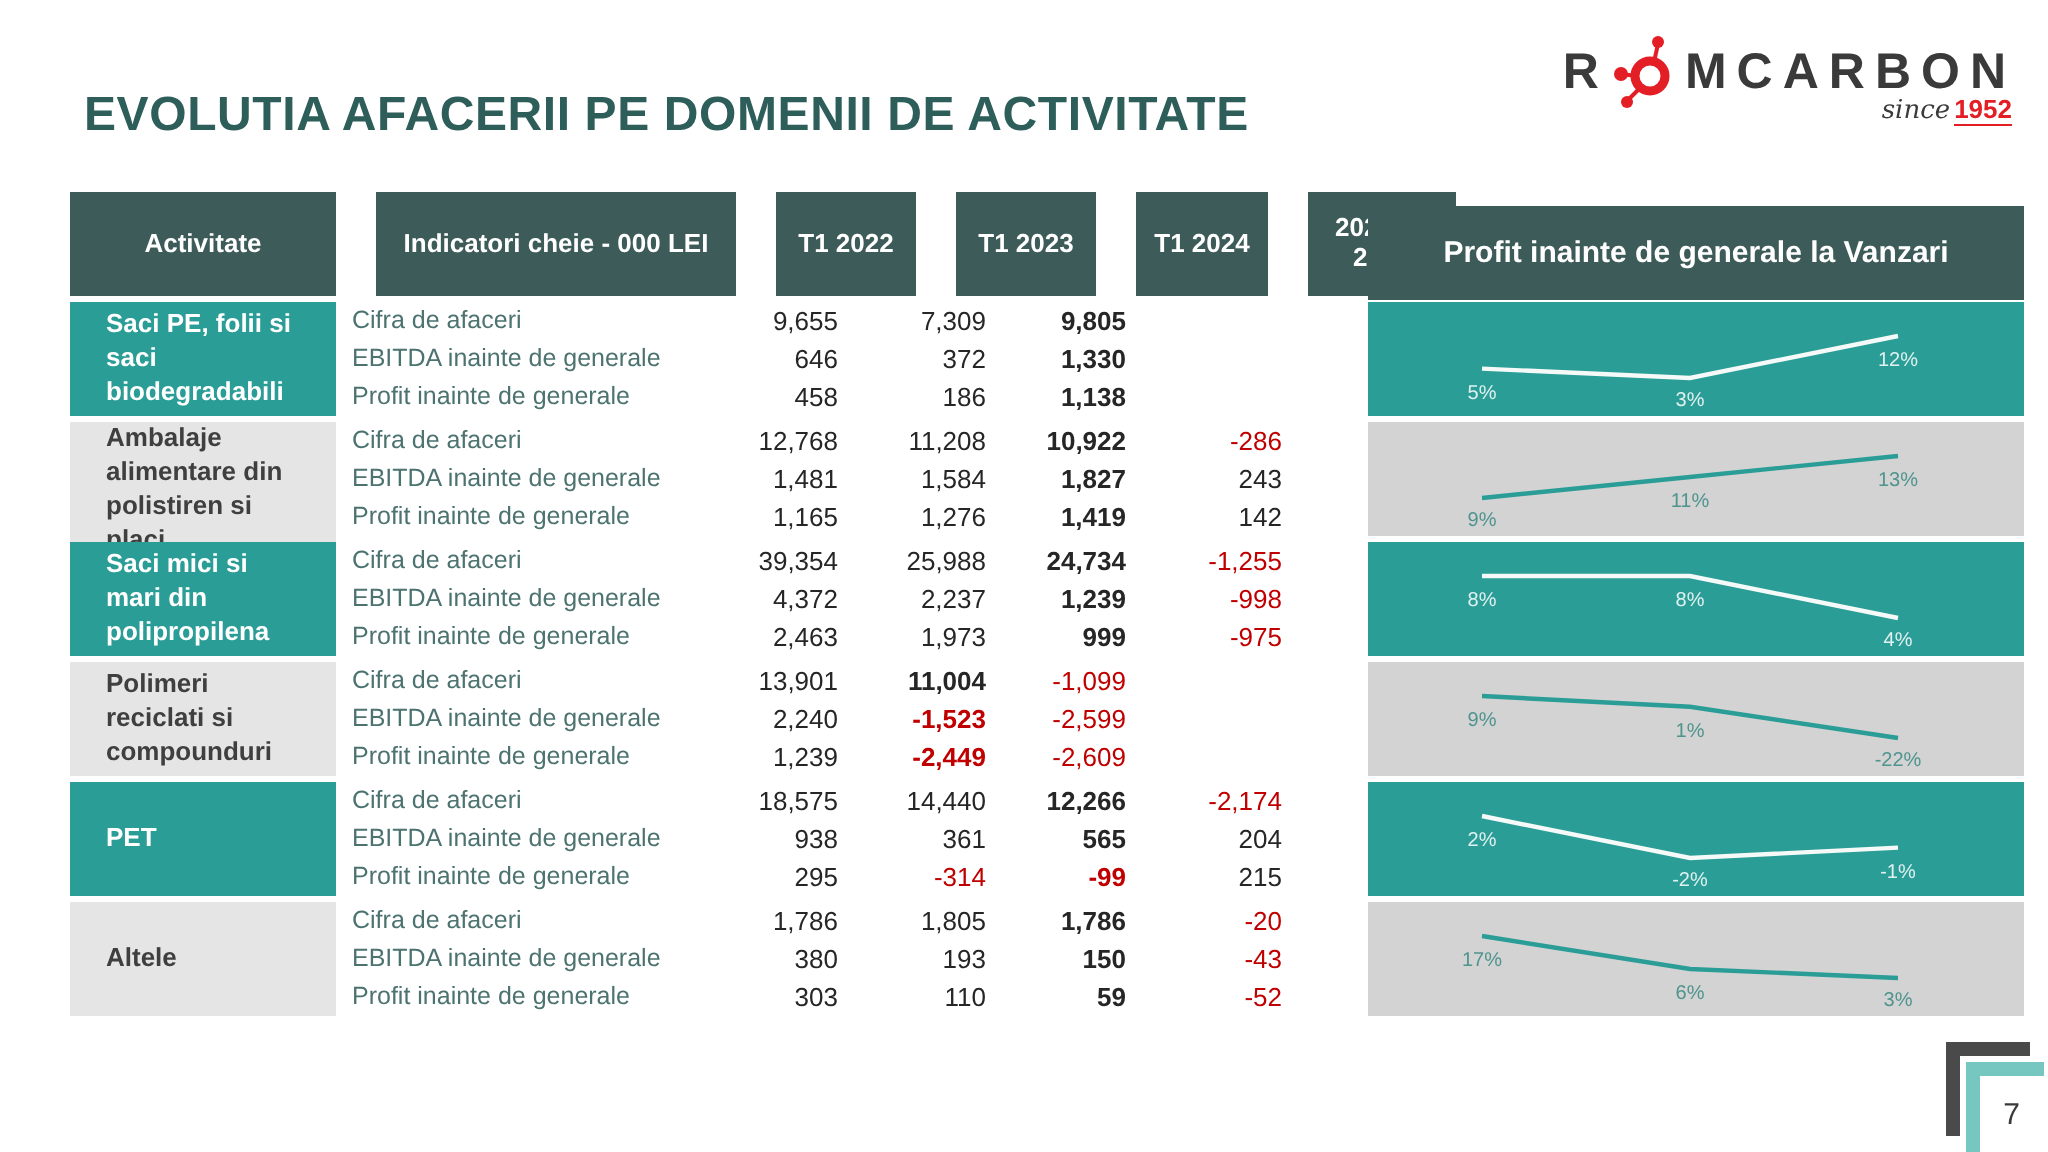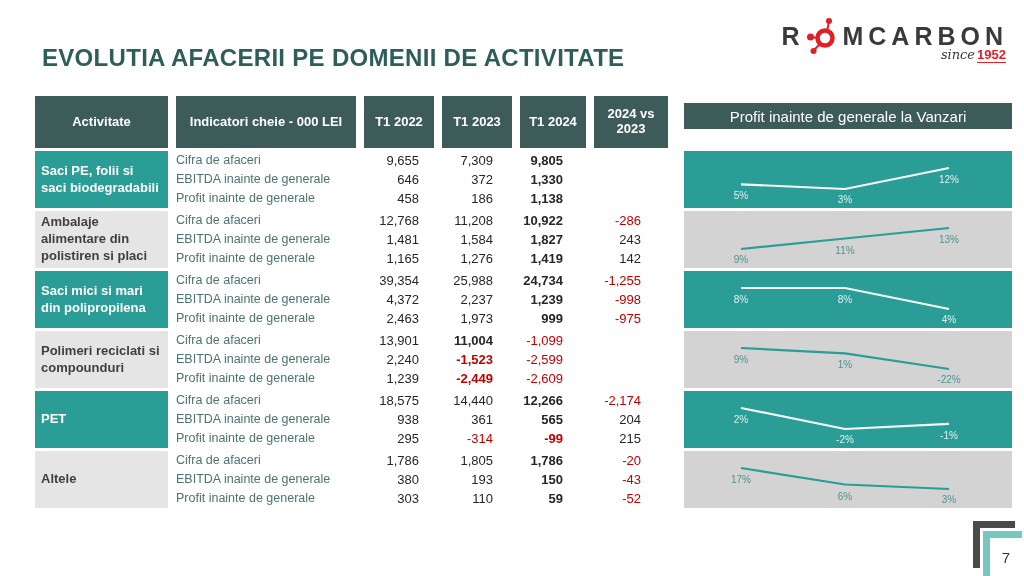--- a/index.html
+++ b/index.html
@@ -14,41 +14,41 @@
   .logo{position:absolute;top:16px;right:16px;display:flex;align-items:center;
         color:#3a3a3a;font-weight:bold;font-size:25px;letter-spacing:5px;}
   .logo svg{margin:0 2px;}
   .tagline{position:absolute;top:47px;right:18px;font-size:13px;letter-spacing:0;}
   .tagline .since{font-family:"DejaVu Serif",serif;font-style:italic;color:#3a3a3a;margin-right:2px;}
   .tagline .year{color:#e31e24;font-weight:bold;border-bottom:1.5px solid #e31e24;}
 
   
   .table{position:absolute;left:35px;top:96px;width:613px;}
   .thead{display:grid;grid-template-columns:133px 180px 70px 70px 66px 74px;
-         column-gap:8px;height:52px;margin-bottom:3px;}
+         column-gap:20px;height:52px;margin-bottom:3px;}
   .th{background:#3d5b58;color:#fff;font-weight:bold;font-size:13px;line-height:1.15;
       display:flex;align-items:center;justify-content:center;text-align:center;}
   .th.nw{white-space:nowrap;}
   .tgroup{display:grid;grid-template-columns:133px 180px 70px 70px 66px 74px;
           column-gap:4px;height:57px;margin-bottom:3px;}
-  .activity{display:flex;align-items:center;padding:0 6px;font-weight:bold;
+  .activity{display:flex;align-items:center;padding:0 18px;font-weight:bold;
             font-size:13px;line-height:1.3;}
   .activity.teal{background:#2a9d96;color:#ffffff;}
   .activity.gray{background:#e5e5e5;color:#3f3f3f;}
   .stack{display:flex;flex-direction:column;}
   .cell-ind{height:19px;line-height:19px;font-size:12.5px;color:#4c7370;
             padding-left:4px;white-space:nowrap;overflow:hidden;}
   .cell-num{height:19px;line-height:19px;font-size:13px;color:#262626;
             text-align:right;padding-right:7px;}
   .cell-num.bold{font-weight:bold;}
   .cell-num.neg{color:#c00000;}
 
   
-  .panel-title{position:absolute;left:684px;top:103px;width:328px;height:26px;
-               background:#3d5b58;color:#fff;font-weight:normal;font-size:15px;
+  .panel-title{position:absolute;left:684px;top:103px;width:328px;height:47px;
+               background:#3d5b58;color:#fff;font-weight:bold;font-size:15px;
                display:flex;align-items:center;justify-content:center;}
   .charts{position:absolute;left:684px;top:151px;width:328px;}
   .spark{width:328px;height:57px;margin-bottom:3px;}
   .spark.teal{background:#2a9d96;}
   .spark.gray{background:#d3d3d3;}
   .spark svg{display:block;}
 
   
   .page-corner{position:absolute;right:9px;bottom:5px;width:42px;height:50px;}
   .corner-outer{position:absolute;left:0;top:0;width:35px;height:40px;

